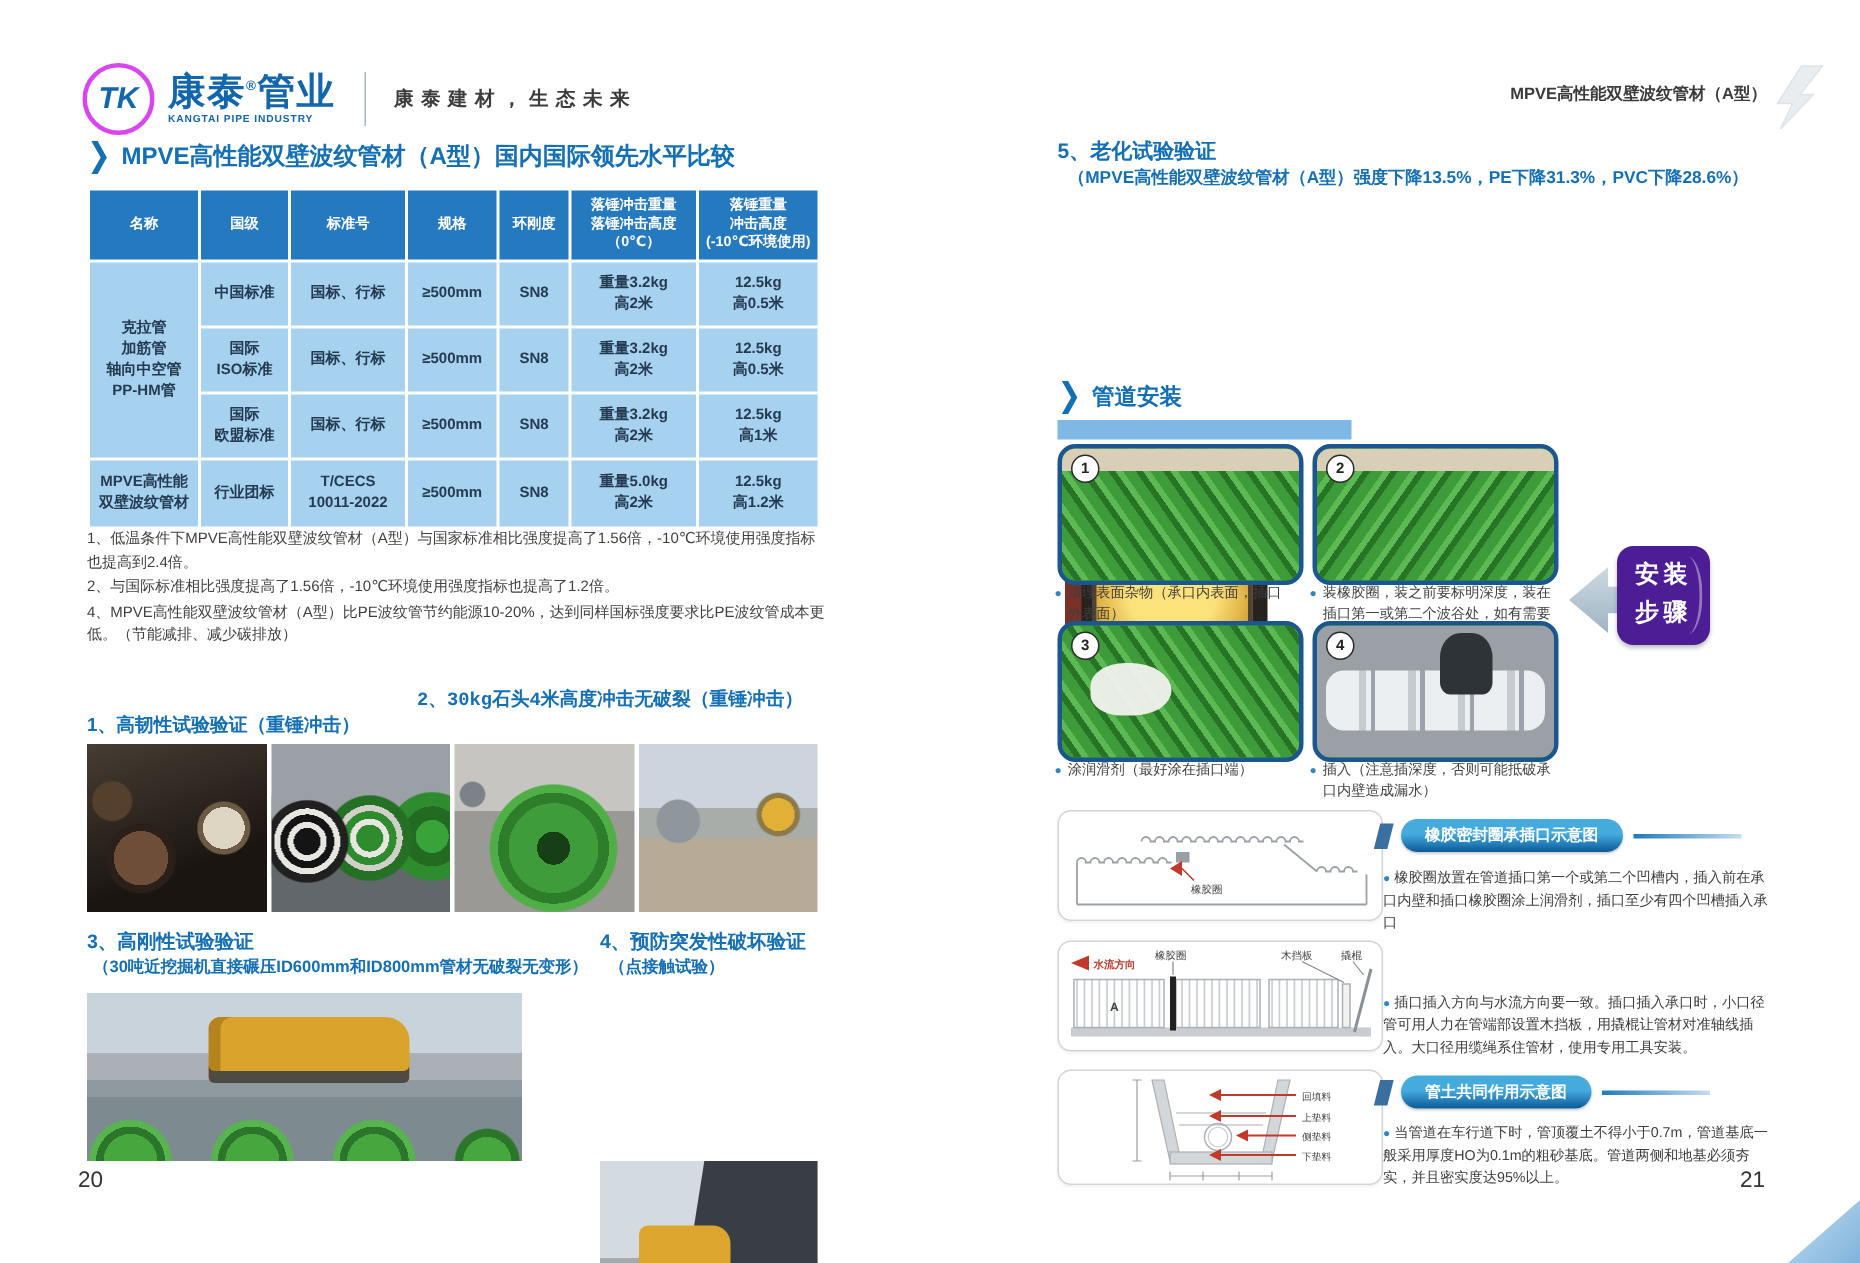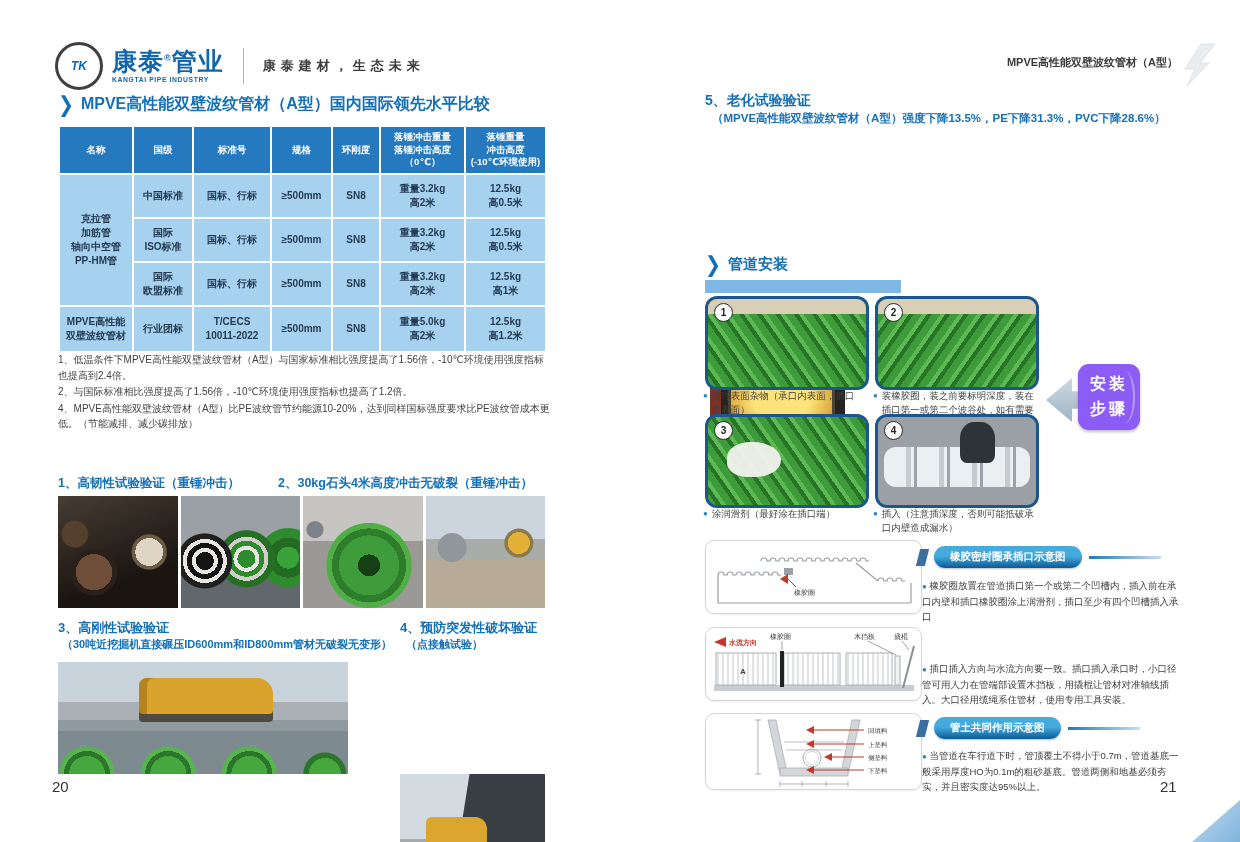--- a/index.html
+++ b/index.html
@@ -2,23 +2,23 @@
 <html><head>
 <meta charset="utf-8">
 <style>
   html,body{margin:0;padding:0;background:#fff;}
   .sheet{position:relative;width:1240px;height:842px;background:#ffffff;overflow:hidden;
          font-family:"Liberation Sans","DejaVu Sans",sans-serif;color:#333;}
   .abs{position:absolute;}
 
   
   .logo-wrap{left:55px;top:42px;display:flex;align-items:center;gap:9px;}
-  .logo-circle{width:42px;height:42px;border:3px solid #404040;border-radius:50%;
+  .logo-circle{width:42px;height:42px;border:3px solid #d946ef;border-radius:50%;
       display:flex;align-items:center;justify-content:center;
-      color:#1266ac;font-weight:bold;font-style:italic;font-size:12px;text-align:right;}
+      color:#1266ac;font-weight:bold;font-style:italic;font-size:20px;text-align:right;}
   .logo-cn{font-size:25px;font-weight:bold;color:#1266ac;letter-spacing:1px;line-height:1;}
   .logo-cn sup{font-size:9px;}
   .logo-sub{font-size:6.8px;color:#1266ac;letter-spacing:.6px;margin-top:2px;font-weight:bold;}
   .logo-div{width:1px;height:36px;background:#9fb7c9;margin:0 10px;}
   .tagline{font-size:13px;font-weight:bold;color:#3c3c3c;letter-spacing:5px;}
   .page-tag{right:62px;top:55px;font-size:11px;font-weight:bold;color:#3a3a3a;}
 
   
   .sec-title{display:flex;align-items:center;gap:7px;color:#1470b5;font-weight:bold;}
   .chev{font-size:19px;font-weight:900;color:#1470b5;transform:scaleY(1.15);}
@@ -86,21 +86,21 @@
   .step-num{position:absolute;width:17px;height:17px;background:#fff;border:1.5px solid #2a2a2a;border-radius:50%;
       font-size:10px;font-weight:bold;color:#222;display:flex;align-items:center;justify-content:center;
       top:4px;left:6px;z-index:3;}
   .step-cap{font-size:9.5px;color:#3f3f3f;line-height:1.5;display:flex;gap:4px;align-items:flex-start;}
   .bullet{color:#2f86c0;font-size:8px;line-height:1.8;flex:none;}
 
   
   .arrow-shape{left:1046px;top:378px;width:62px;height:44px;
       background:linear-gradient(180deg,#cdd9e2,#9fb4c4);
       clip-path:polygon(0 50%, 42% 0, 42% 30%, 100% 30%, 100% 70%, 42% 70%, 42% 100%);}
-  .badge-box{left:1078px;top:364px;width:62px;height:66px;background:#8b5cf6;border-radius:11px;
+  .badge-box{left:1078px;top:364px;width:62px;height:66px;background:#4c1d95;border-radius:11px;
       color:#fff;font-weight:bold;font-size:16px;letter-spacing:3px;line-height:1.55;
       display:flex;flex-direction:column;align-items:center;justify-content:center;
       box-shadow:0 2px 3px rgba(0,0,0,.25);}
   .badge-box i{position:absolute;right:5px;top:7px;bottom:7px;width:12px;
       border-right:2px solid rgba(255,255,255,.4);border-radius:0 10px 10px 0/0 50% 50% 0;}
 
   
   .diag-box{width:215px;background:#fff;border:1px solid #d3d6d9;border-radius:9px;box-shadow:0 1px 2px rgba(0,0,0,.06);}
   .banner-row{display:flex;align-items:center;gap:7px;justify-content:space-between;}
   .cap-tail{width:9px;height:17px;background:#3a6f9f;transform:skewX(-14deg);flex:none;}
@@ -217,21 +217,21 @@
   </tbody>
     </table>
 
   <div class="abs notes" style="left:58px;top:352px;">
     <div>1、低温条件下MPVE高性能双壁波纹管材（A型）与国家标准相比强度提高了1.56倍，-10℃环境使用强度指标也提高到2.4倍。</div>
     <div>2、与国际标准相比强度提高了1.56倍，-10℃环境使用强度指标也提高了1.2倍。</div>
     <div>4、MPVE高性能双壁波纹管材（A型）比PE波纹管节约能源10-20%，达到同样国标强度要求比PE波纹管成本更低。（节能减排、减少碳排放）</div>
   </div>
 
   <div class="abs blue-b" style="left:58px;top:475px;font-size:12.5px;">1、高韧性试验验证（重锤冲击）</div>
-  <div class="abs blue-b" style="left:278px;top:475px;font-size:12.5px;">2、30kg石头4米高度冲击无破裂（重锤冲击）</div>
+  <div class="abs blue-b" style="left:278px;top:458px;font-size:12.5px;font-family:Liberation Mono, monospace;">2、30kg石头4米高度冲击无破裂（重锤冲击）</div>
 
   <div class="abs strip" style="left:58px;top:496px;width:487px;">
     <div class="ph ph-fittings"></div>
     <div class="ph ph-rings"></div>
     <div class="ph ph-coil"></div>
     <div class="ph ph-yard"></div>
   </div>
 
   <div class="abs blue-b" style="left:58px;top:619px;font-size:13px;">3、高刚性试验验证</div>
   <div class="abs blue-b" style="left:62px;top:637px;font-size:11px;">（30吨近挖掘机直接碾压ID600mm和ID800mm管材无破裂无变形）</div>

